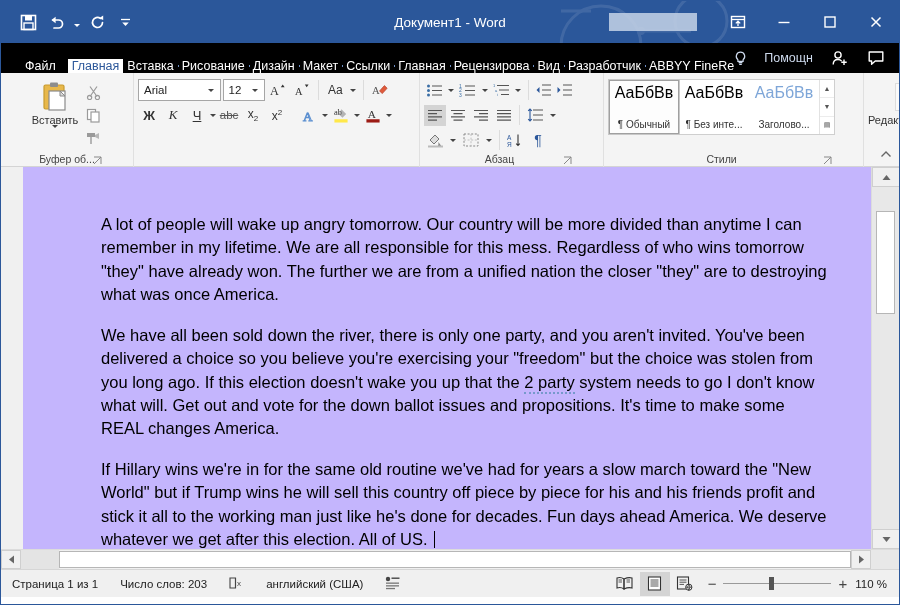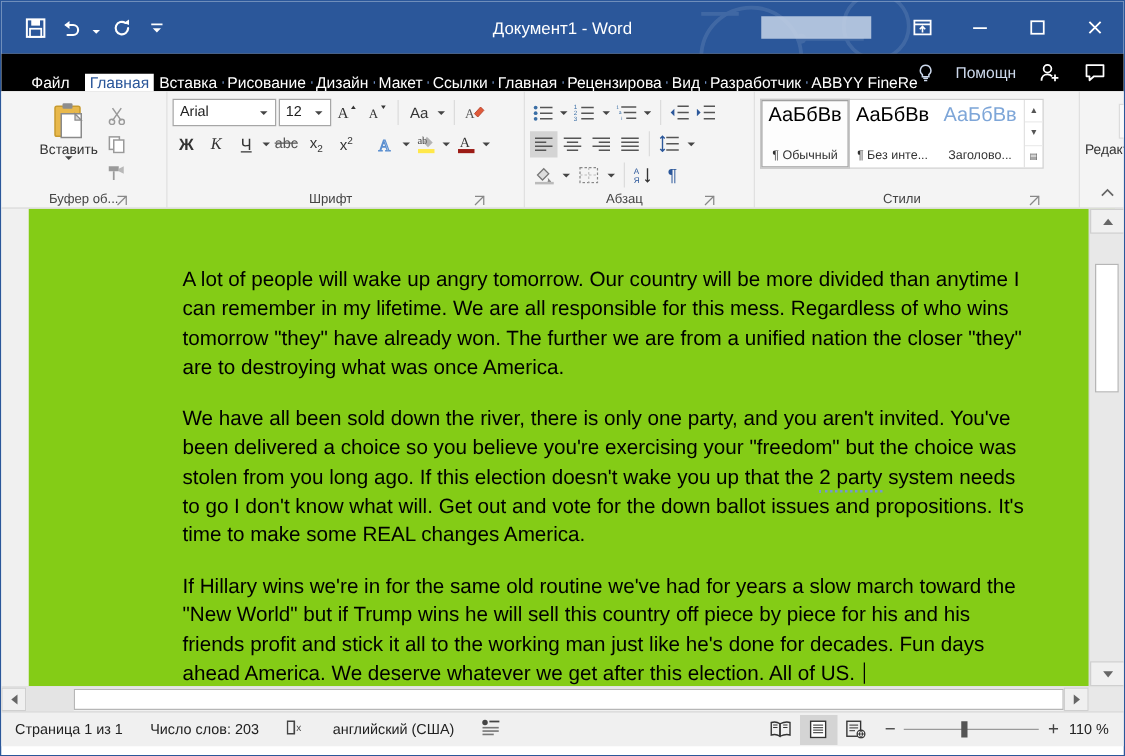--- a/index.html
+++ b/index.html
@@ -256,22 +256,21 @@
   
   .docarea {
     position: relative;
     height: 382px;
     background: #f0f0f0;
     overflow: hidden;
   }
   .page {
     position: absolute;
     left: 22px; top: 0; width: 869px; height: 382px;
-    background: #84cc16;
-    padding-left: 45px;
+    background: #c4b5fd;
   }
   .page-body {
     padding: 46px 62px 0 78px;
     font-size: 16.5px;
     color: #000;
     line-height: 1.42;
   }
   .para { margin: 0 0 17px 0; }
   .sq {
     border-bottom: 2px dotted #7799cc;
@@ -603,29 +602,20 @@
                 <text x="3" y="12" font-family="Liberation Serif, serif" font-size="12" fill="#333">A</text>
                 <rect x="1.5" y="13.5" width="14" height="3.5" fill="#9c1b15"></rect>
               </svg>
             </div>
             <div class="dd-btn">
                 <span class="caret-sm"></span>
               </div>
           </div>
         </div>
       </div>
-      <div class="group-label">
-        <span>Шрифт</span>
-        <span class="dlg-launcher">
-          <svg width="9" height="9" viewBox="0 0 9 9">
-              <path d="M1 1 H8 V8" fill="none" stroke="#888" stroke-width="1"></path>
-              <path d="M1 8 L8 1" stroke="#888" stroke-width="1"></path>
-            </svg>
-        </span>
-      </div>
     </div>
 
     <div class="group para-group">
       <div class="group-body">
         <div class="pg-col">
           <div class="pg-row">
             <div class="pbtn">
               <svg width="17" height="14" viewBox="0 0 17 14">
                 <circle cx="2.5" cy="3" r="1.5" fill="#3a6ea5"></circle>
                   <circle cx="2.5" cy="7.5" r="1.5" fill="#3a6ea5"></circle>

